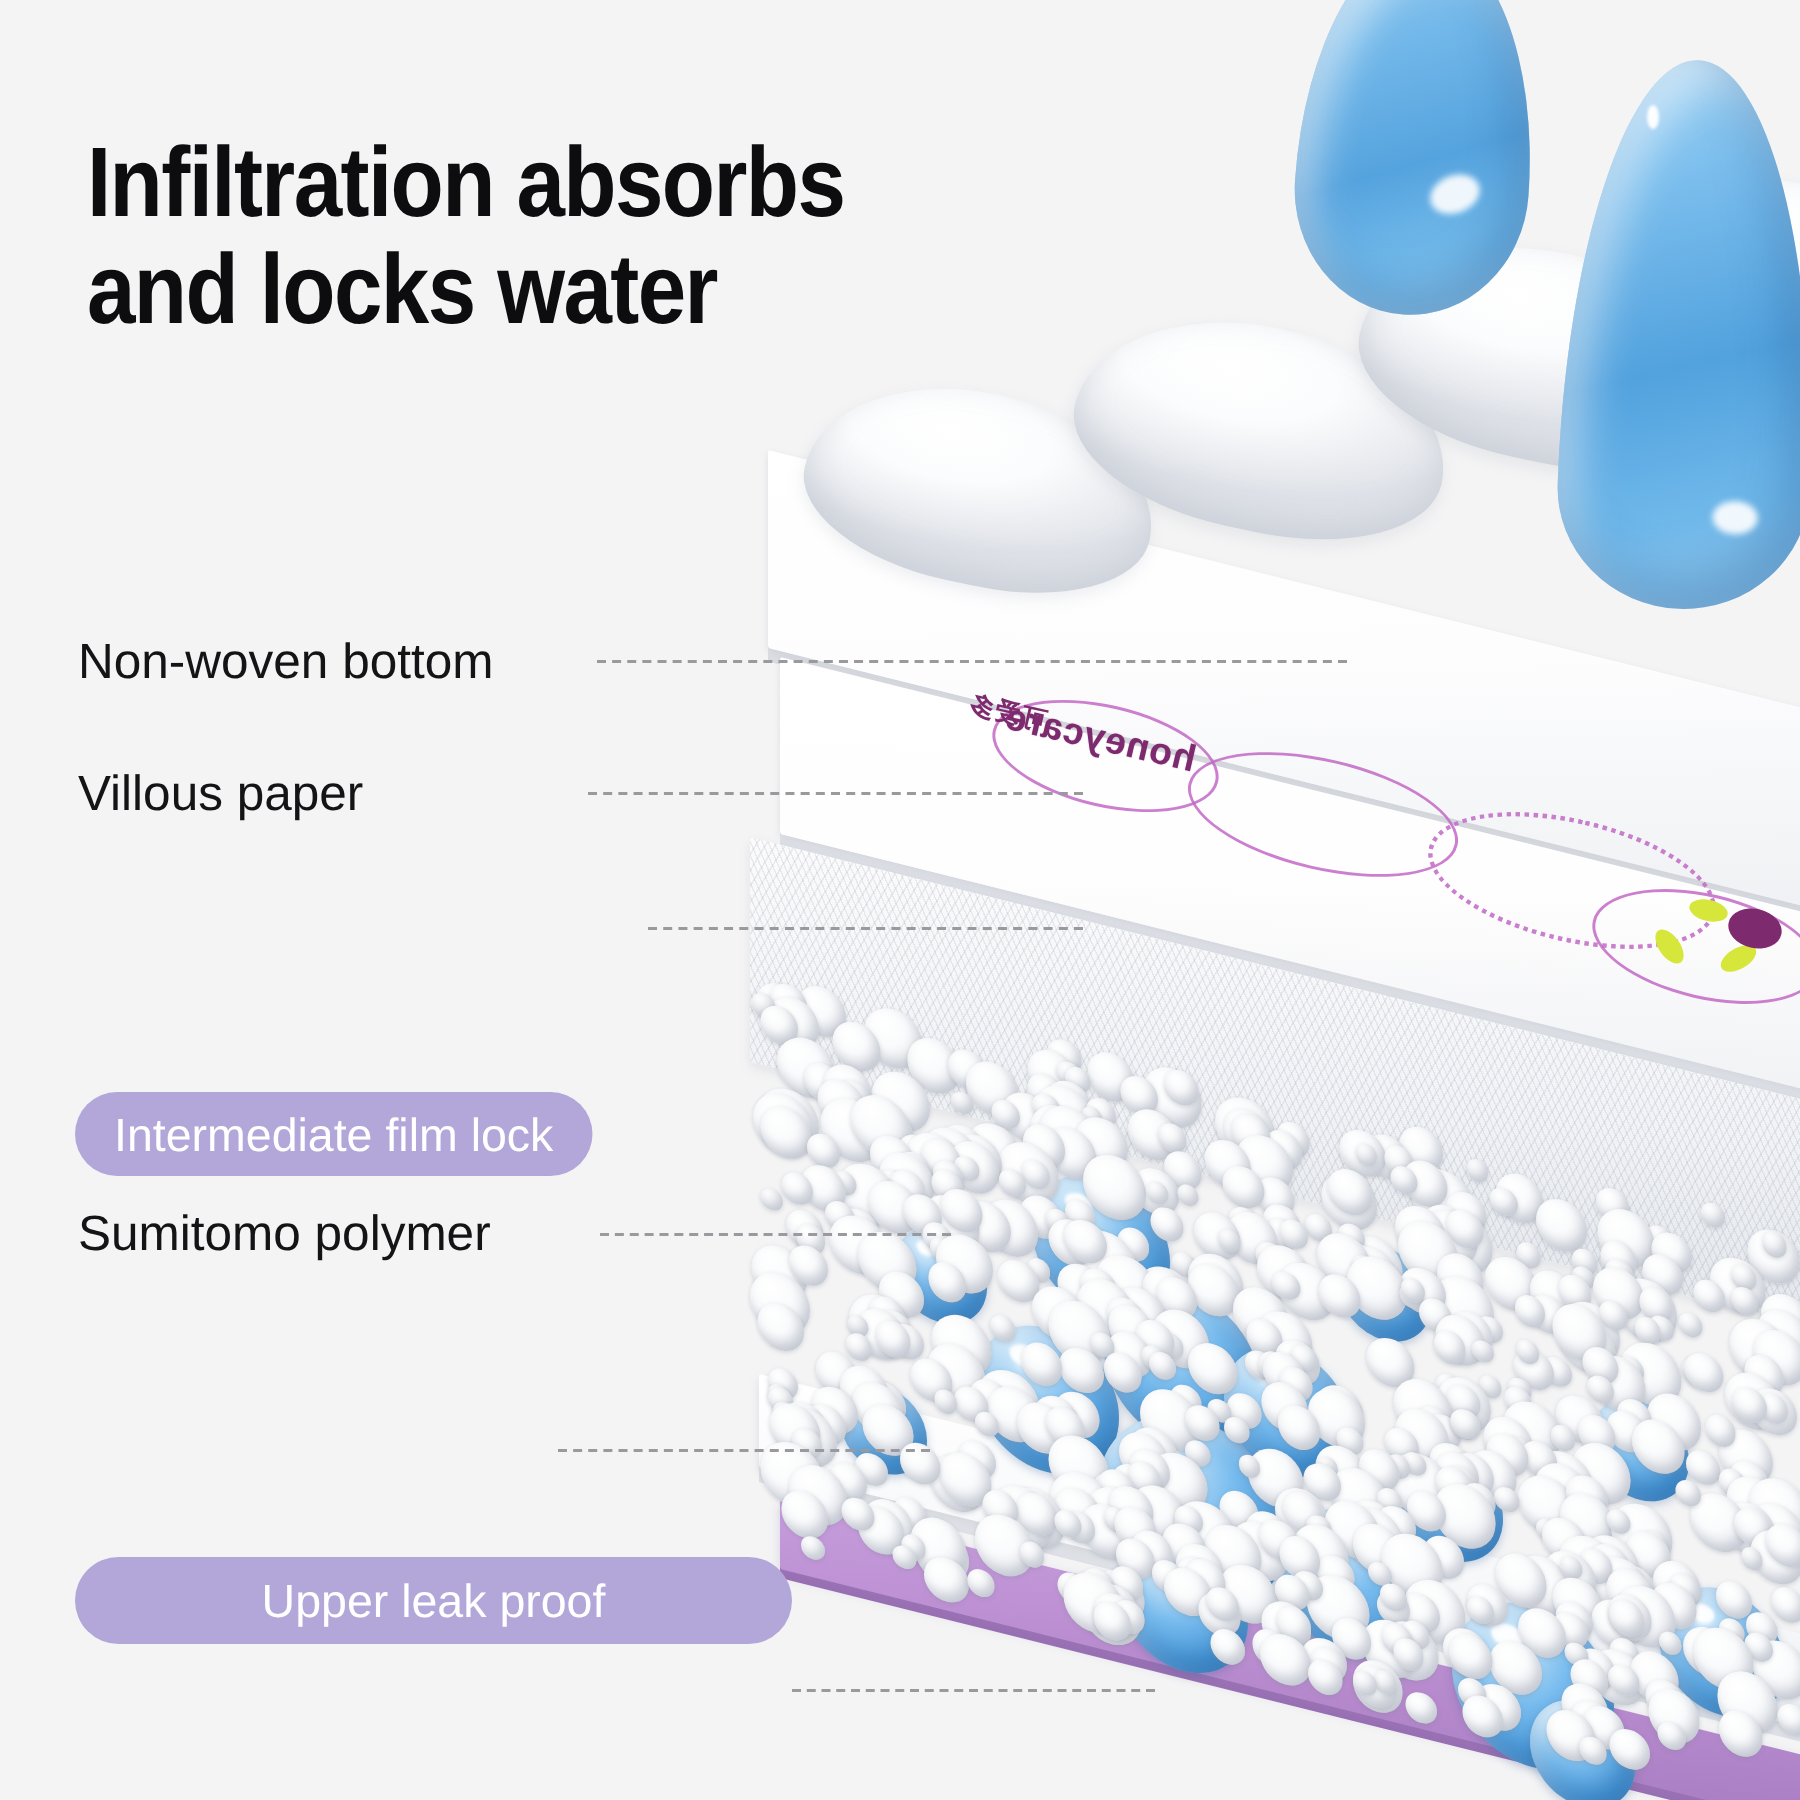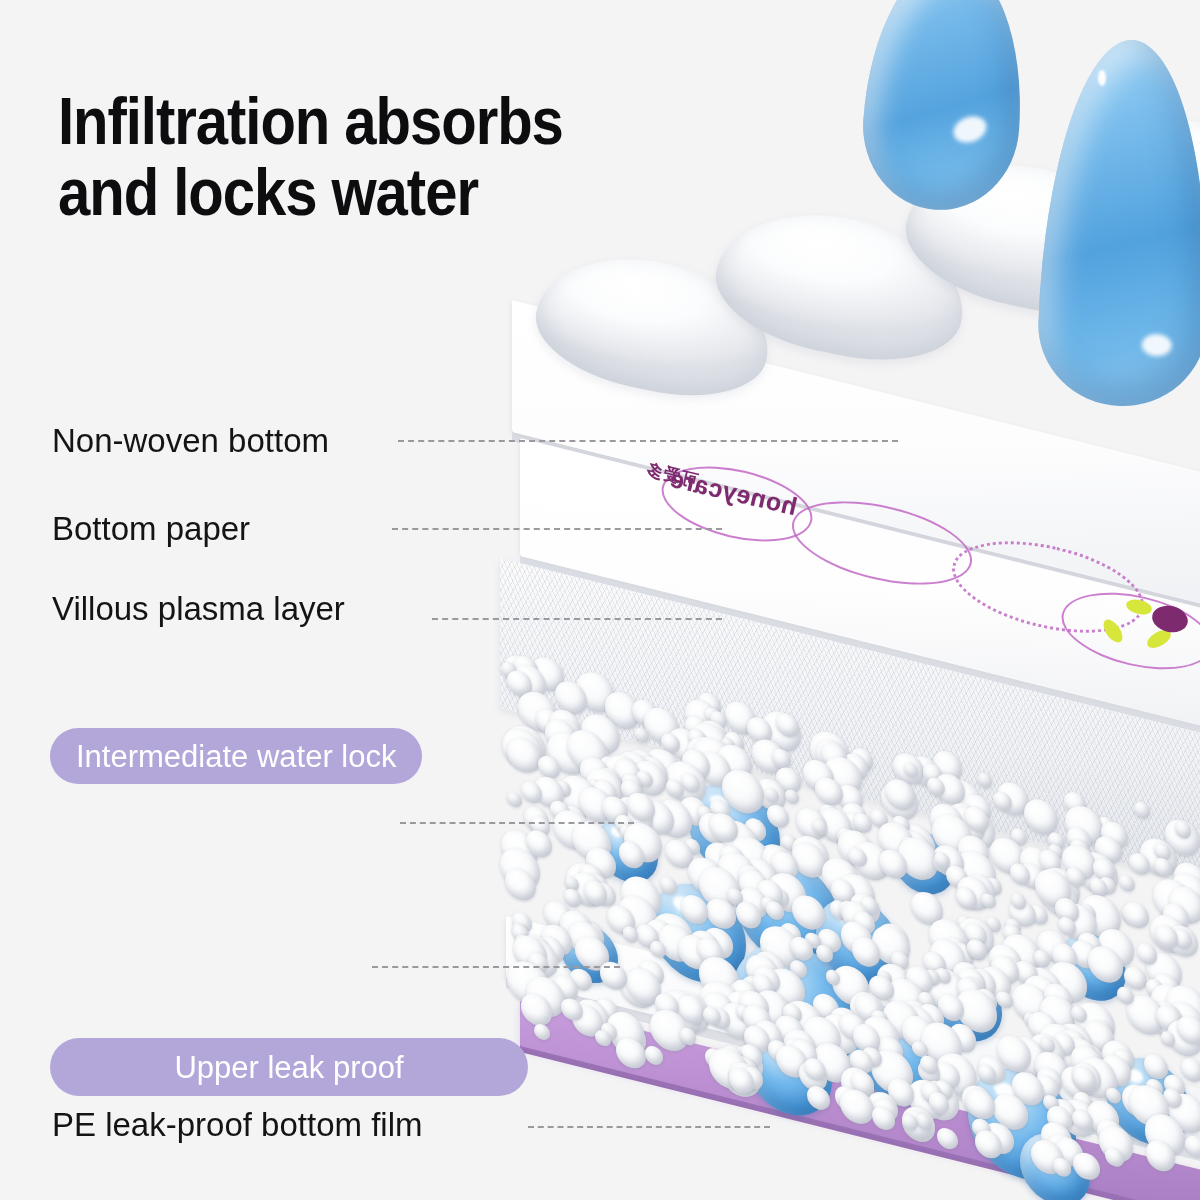--- a/index.html
+++ b/index.html
@@ -866,21 +866,20 @@
   <div class="droplet" id="drop-big"></div>
   <div id="drop-big-hl"></div>
 
   <div class="leader" id="led-nonwoven"></div>
   <div class="leader" id="led-toilet"></div>
   <div class="leader" id="led-villous"></div>
   <div class="leader" id="led-polymer"></div>
   <div class="leader" id="led-absorbent"></div>
   <div class="leader" id="led-pefilm"></div>
 
-  <div class="badge" id="badge-middle">Intermediate water lock</div>
+  <div class="badge" id="badge-middle">Intermediate film lock</div>
   <div class="badge" id="badge-bottom">Upper leak proof</div>
 
   <div class="lbl" id="lbl-nonwoven">Non-woven bottom</div>
-  <div class="lbl" id="lbl-toilet">Bottom paper</div>
-  <div class="lbl" id="lbl-villous">Villous plasma layer</div>
-  <div class="lbl" id="lbl-pefilm">PE leak-proof bottom film</div>
+  <div class="lbl" id="lbl-toilet">Villous paper</div>
+  <div class="lbl" id="lbl-polymer">Sumitomo polymer</div>
 
 </div>
 
 </body></html>

